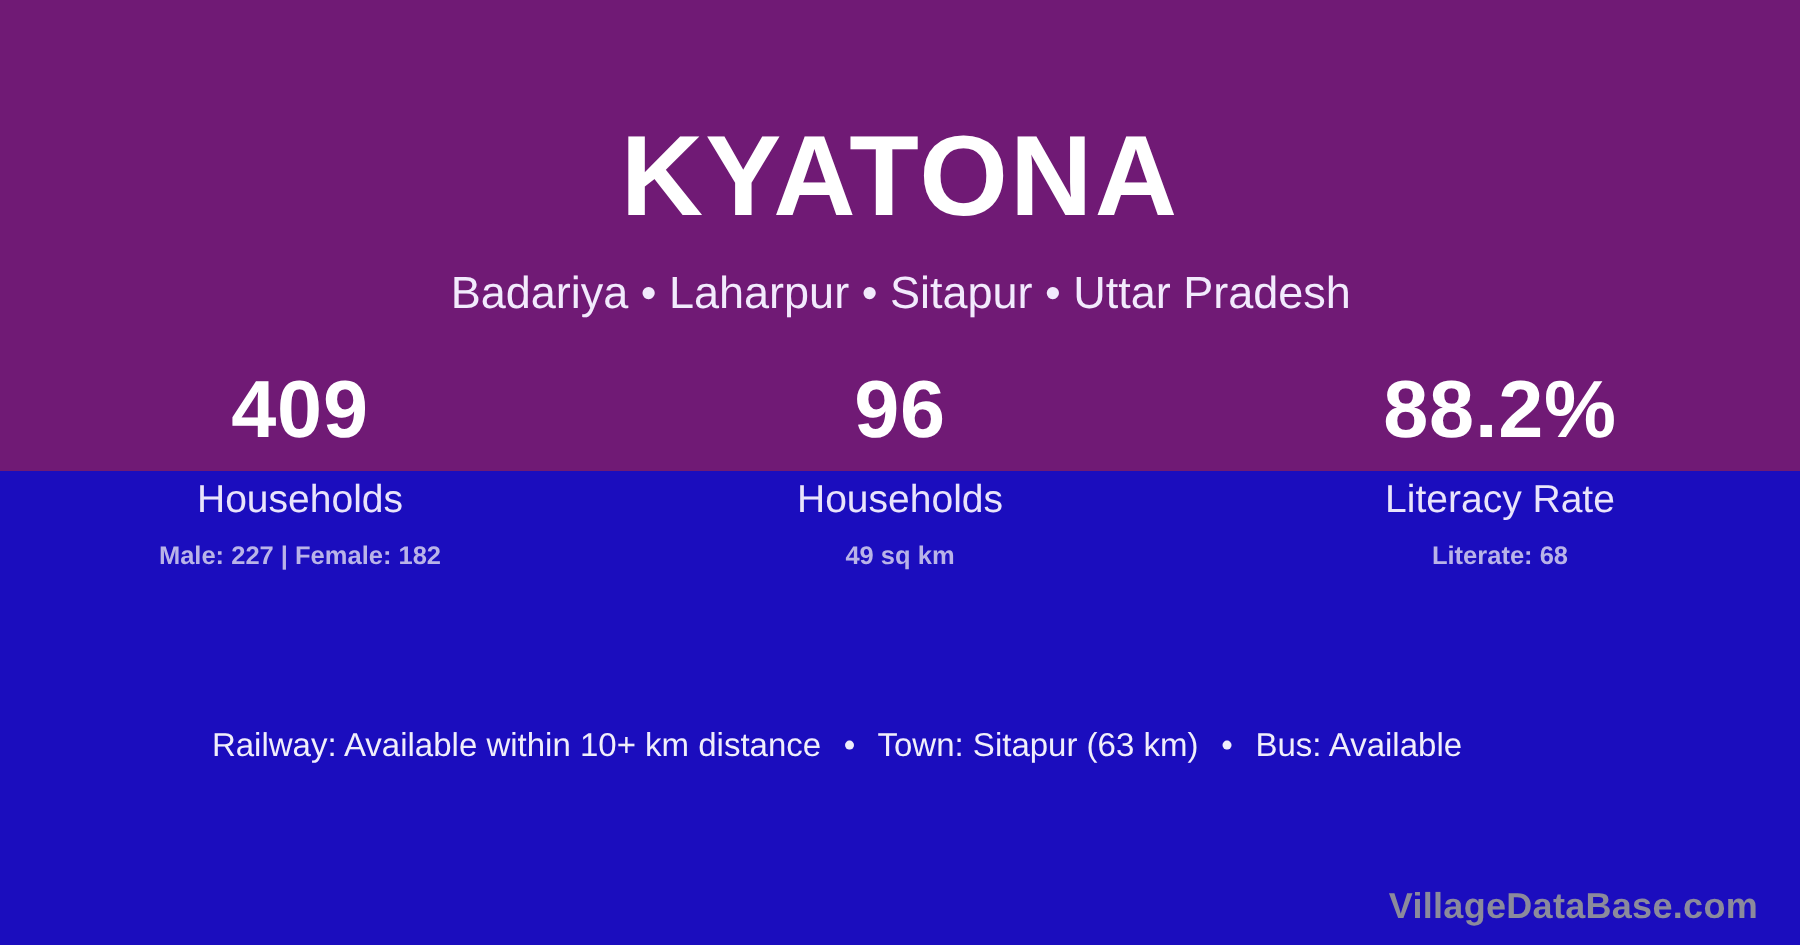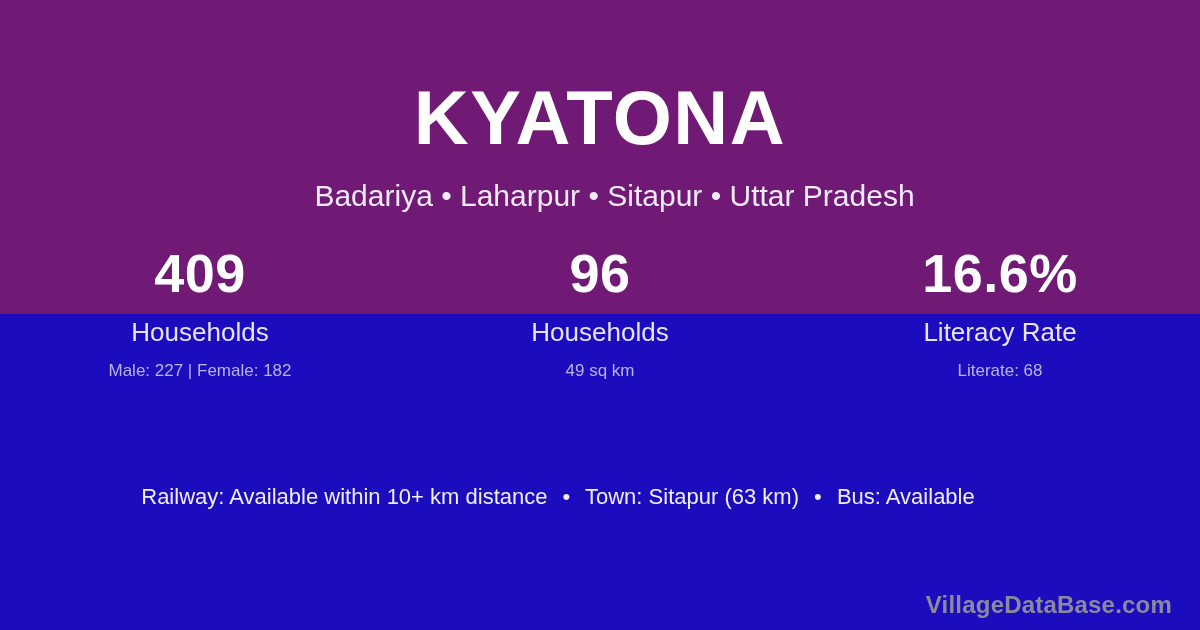--- a/index.html
+++ b/index.html
@@ -41,21 +41,21 @@
     color: #ffffff;
     font-size: 76px;
     font-weight: 700;
     letter-spacing: 1.5px;
     line-height: 1;
     white-space: nowrap;
   }
 
   .breadcrumb {
     position: absolute;
-    left: 17px;
+    left: 3px;
     top: 181px;
     width: 1119px;
     text-align: center;
     color: #f2eafd;
     font-size: 30px;
     font-weight: 400;
     line-height: 1;
     white-space: nowrap;
     padding-left: 38px;
   }
@@ -83,21 +83,21 @@
     margin-top: 19px;
     color: #e9e4fb;
     font-size: 26px;
     font-weight: 400;
     line-height: 1;
   }
   .stat-sub {
     margin-top: 17px;
     color: #b9b3e8;
     font-size: 17px;
-    font-weight: 400;
+    font-weight: 700;
     line-height: 1;
   }
 
   
   .transport {
     position: absolute;
     left: 0;
     top: 486px;
     width: 1116px;
     text-align: center;
@@ -144,21 +144,21 @@
       <div class="stat-sub">Male: 227 | Female: 182</div>
     </div>
 
     <div class="stat">
       <div class="stat-value">96</div>
       <div class="stat-label">Households</div>
       <div class="stat-sub">49 sq km</div>
     </div>
 
     <div class="stat">
-      <div class="stat-value">16.6%</div>
+      <div class="stat-value">88.2%</div>
       <div class="stat-label">Literacy Rate</div>
       <div class="stat-sub">Literate: 68</div>
     </div>
 
   </div>
 
   <div class="transport">
     <span>Railway: Available within 10+ km distance</span>
     <span class="sep">•</span>
     <span>Town: Sitapur (63 km)</span>

